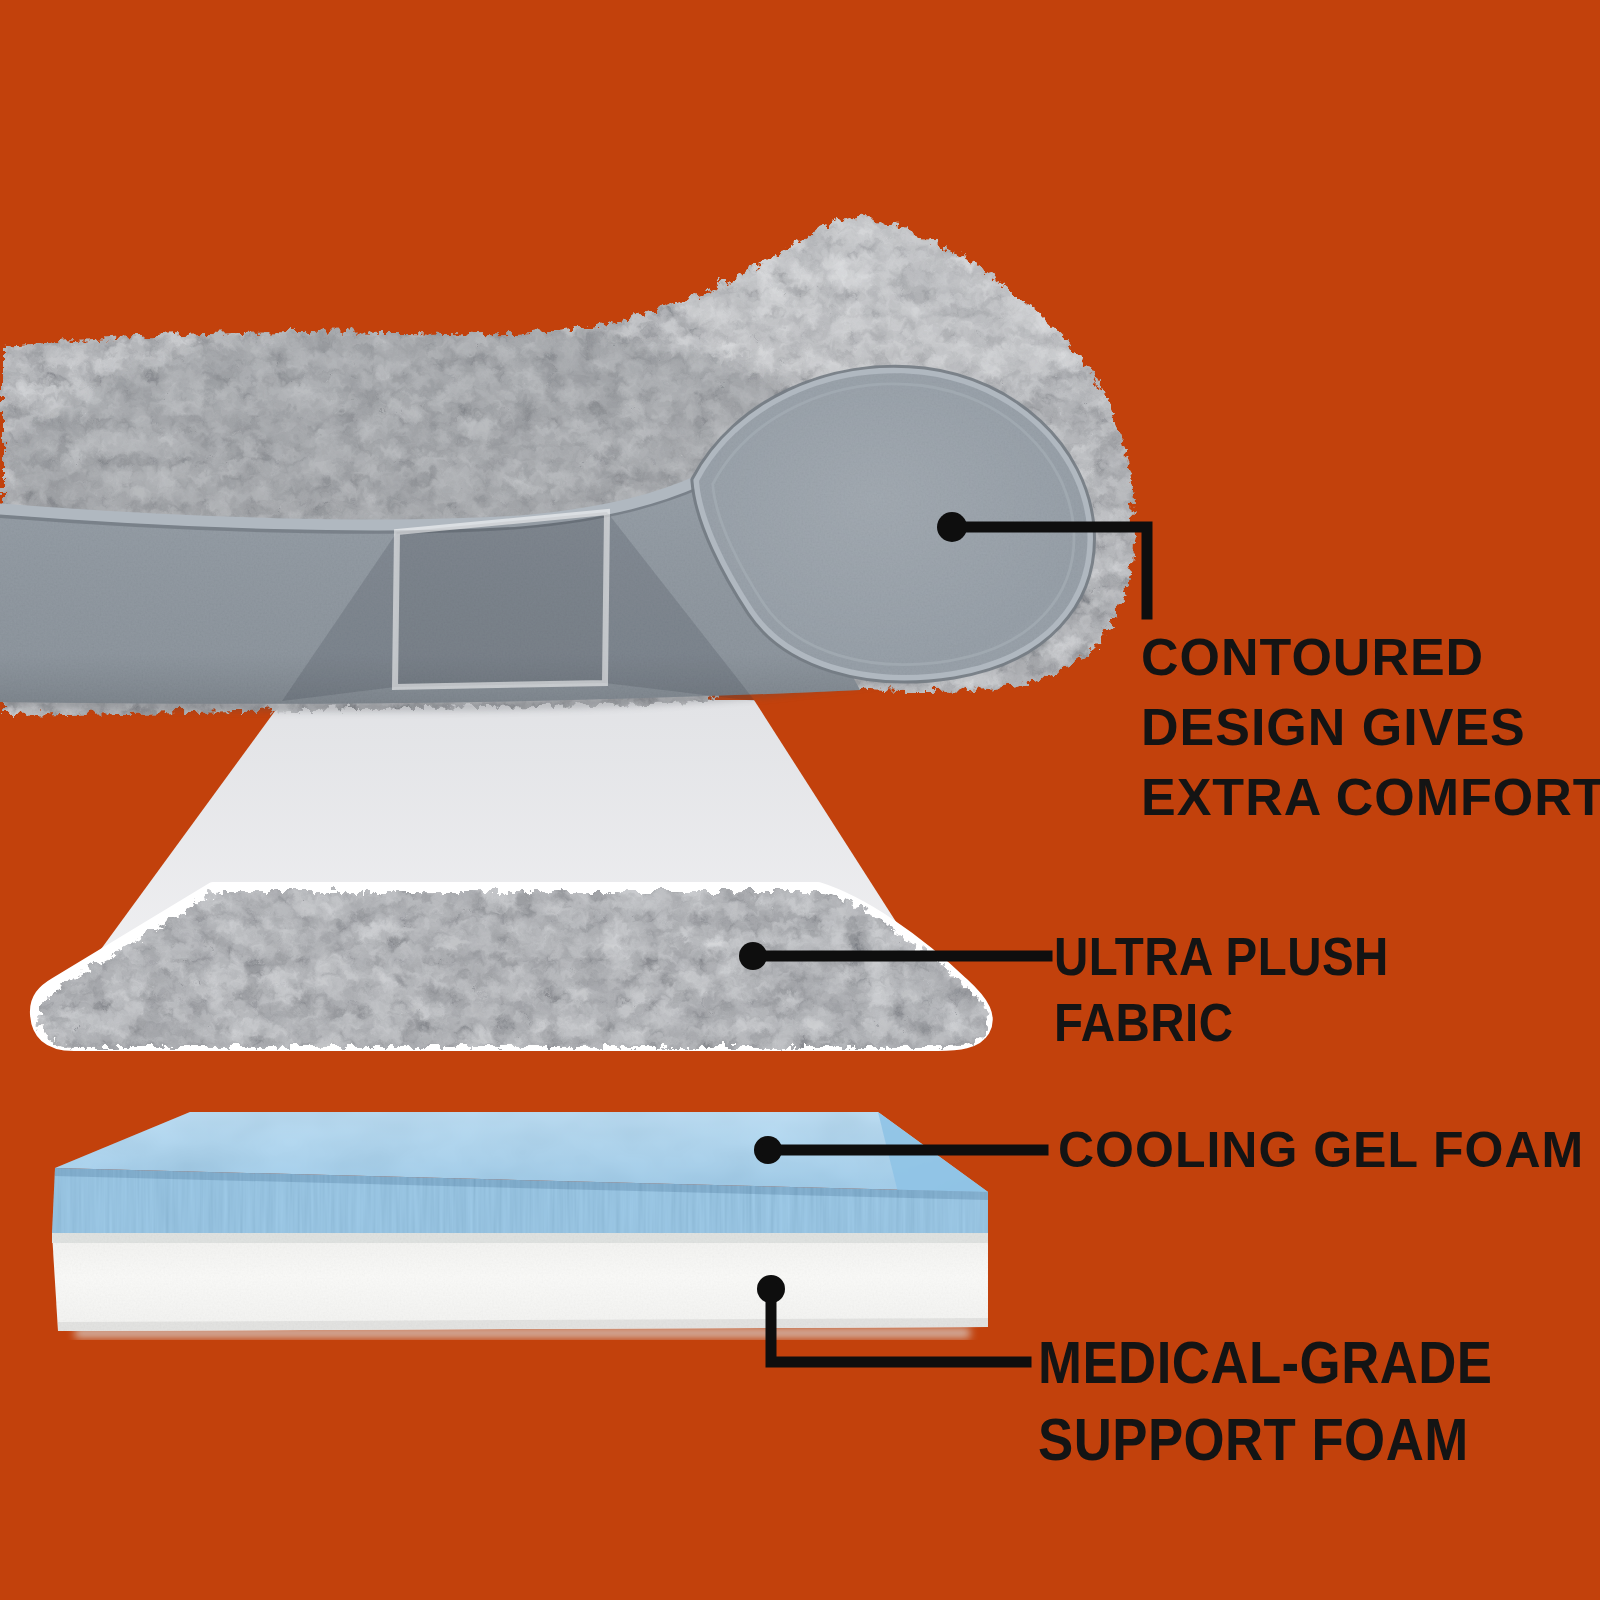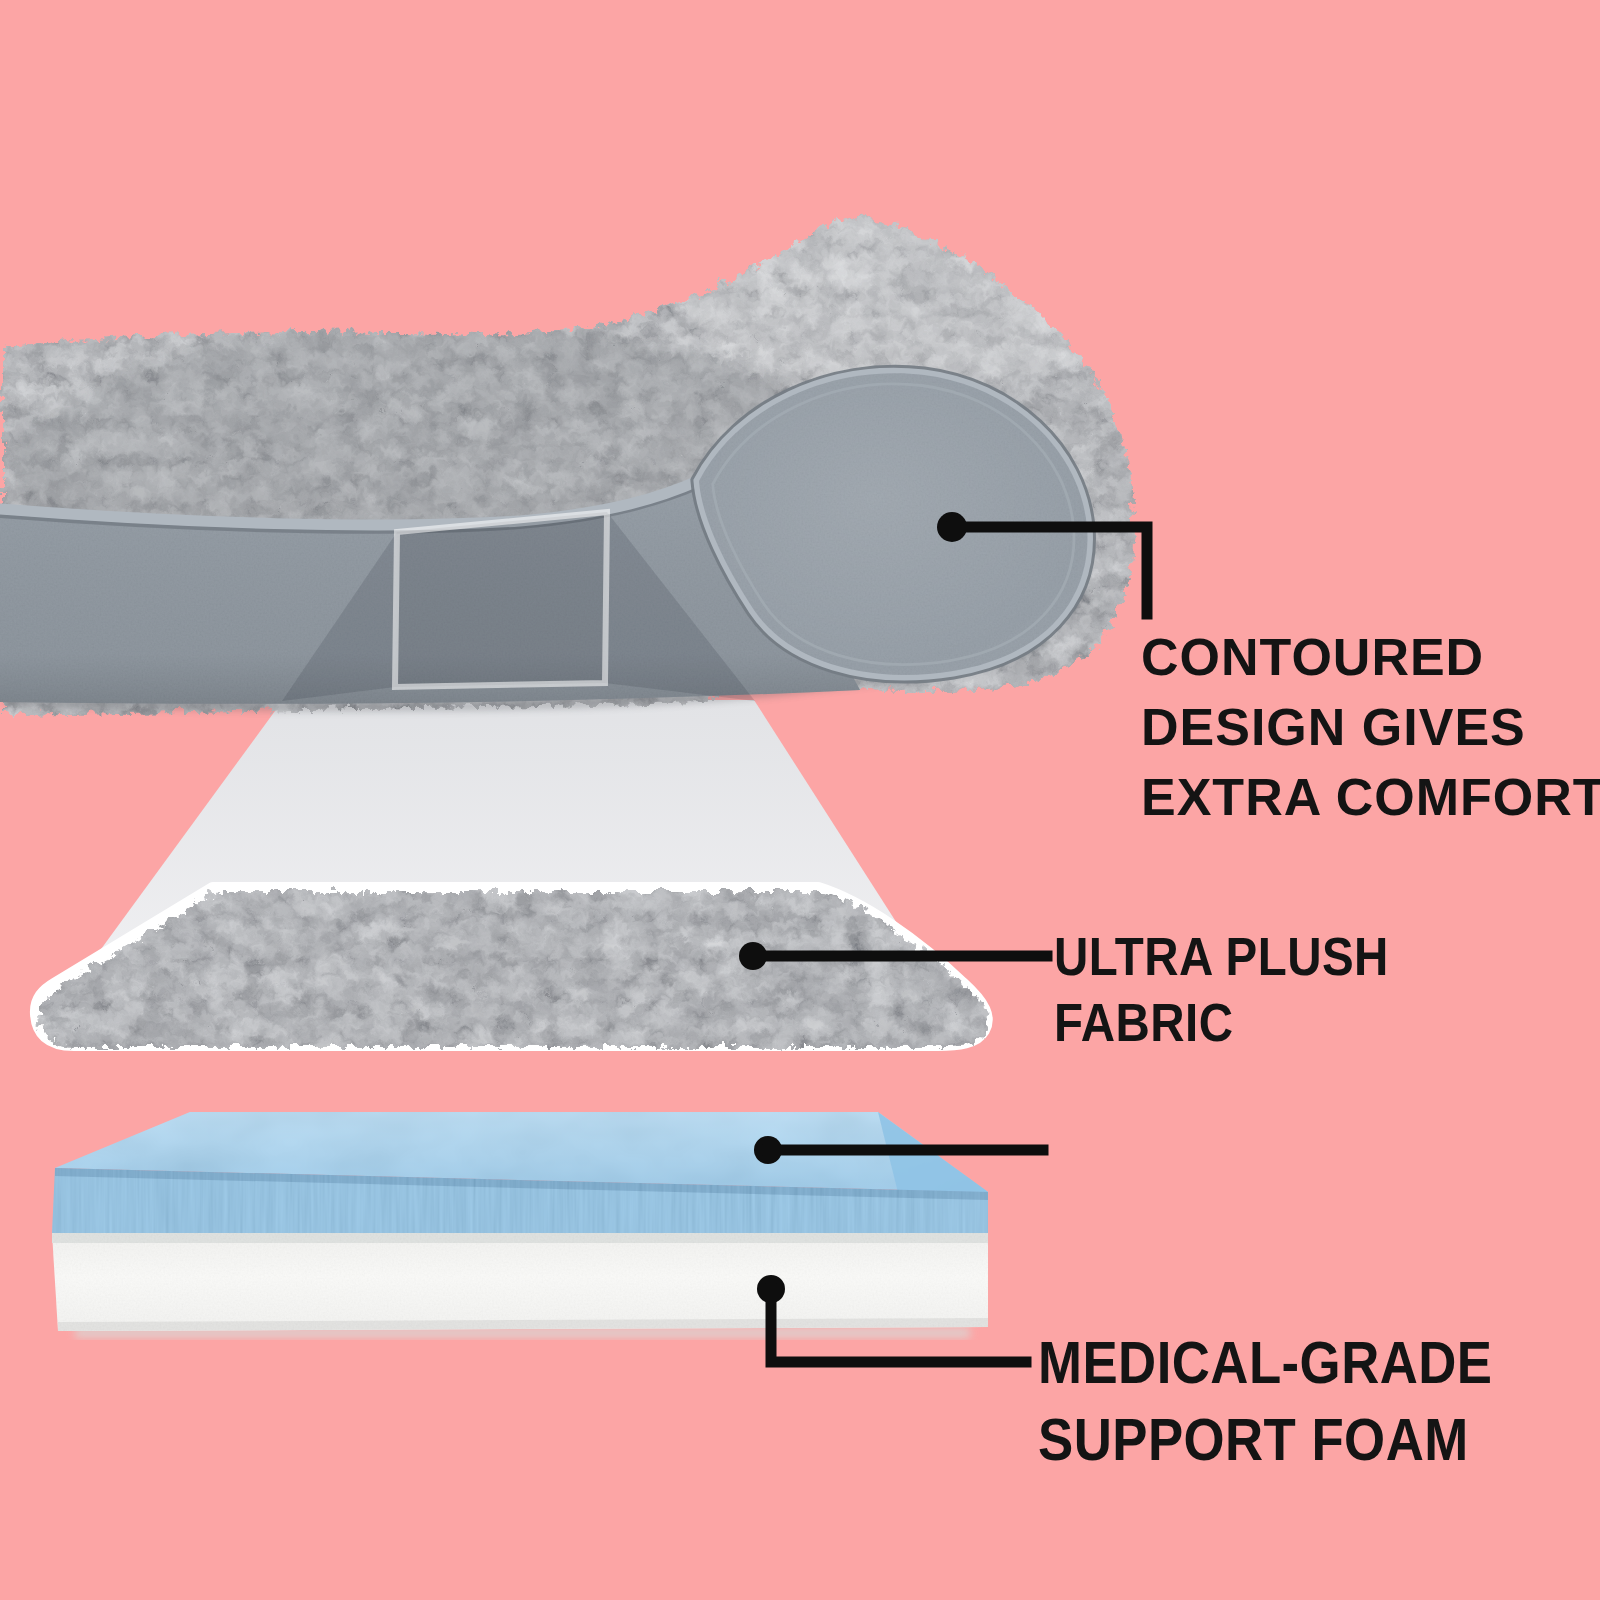--- a/index.html
+++ b/index.html
@@ -1,17 +1,17 @@
 <!DOCTYPE html>
 <html><head>
 <meta charset="utf-8">
 <style>
   html,body{margin:0;padding:0;background:#ffffff;}
   .canvas{
-    position:relative;width:1600px;height:1600px;overflow:hidden;background:#fca5a5;
+    position:relative;width:1600px;height:1600px;overflow:hidden;background:#c2410c;
     font-family:"Liberation Sans", sans-serif;
   }
   .canvas svg{position:absolute;left:0;top:0;}
   .label{
     position:absolute;color:#141414;font-weight:700;white-space:nowrap;
     transform-origin:left top;
   }
   .label .ln{display:block;}
   .lbl-contoured{left:1141px;top:622px;font-size:52px;line-height:70px;letter-spacing:1px;}
   .lbl-plush{left:1054px;top:923px;font-size:54px;line-height:66px;letter-spacing:0.5px;transform:scaleX(0.88);}
@@ -243,19 +243,22 @@
   <span class="ln">CONTOURED</span>
   <span class="ln">DESIGN GIVES</span>
   <span class="ln">EXTRA COMFORT</span>
 </div>
 
 <div class="label lbl-plush">
   <span class="ln">ULTRA PLUSH</span>
   <span class="ln">FABRIC</span>
 </div>
 
+<div class="label lbl-gel">
+  <span class="ln">COOLING GEL FOAM</span>
+</div>
 
 <div class="label lbl-support">
   <span class="ln">MEDICAL-GRADE</span>
   <span class="ln">SUPPORT FOAM</span>
 </div>
 
 </div>
 
 </body></html>

